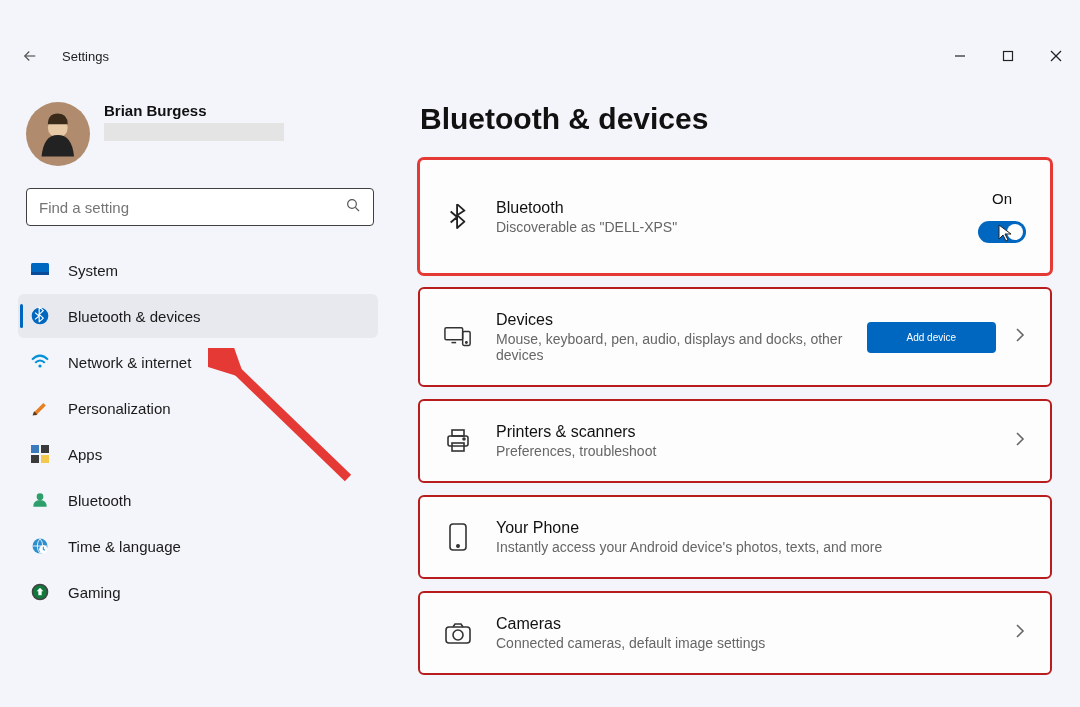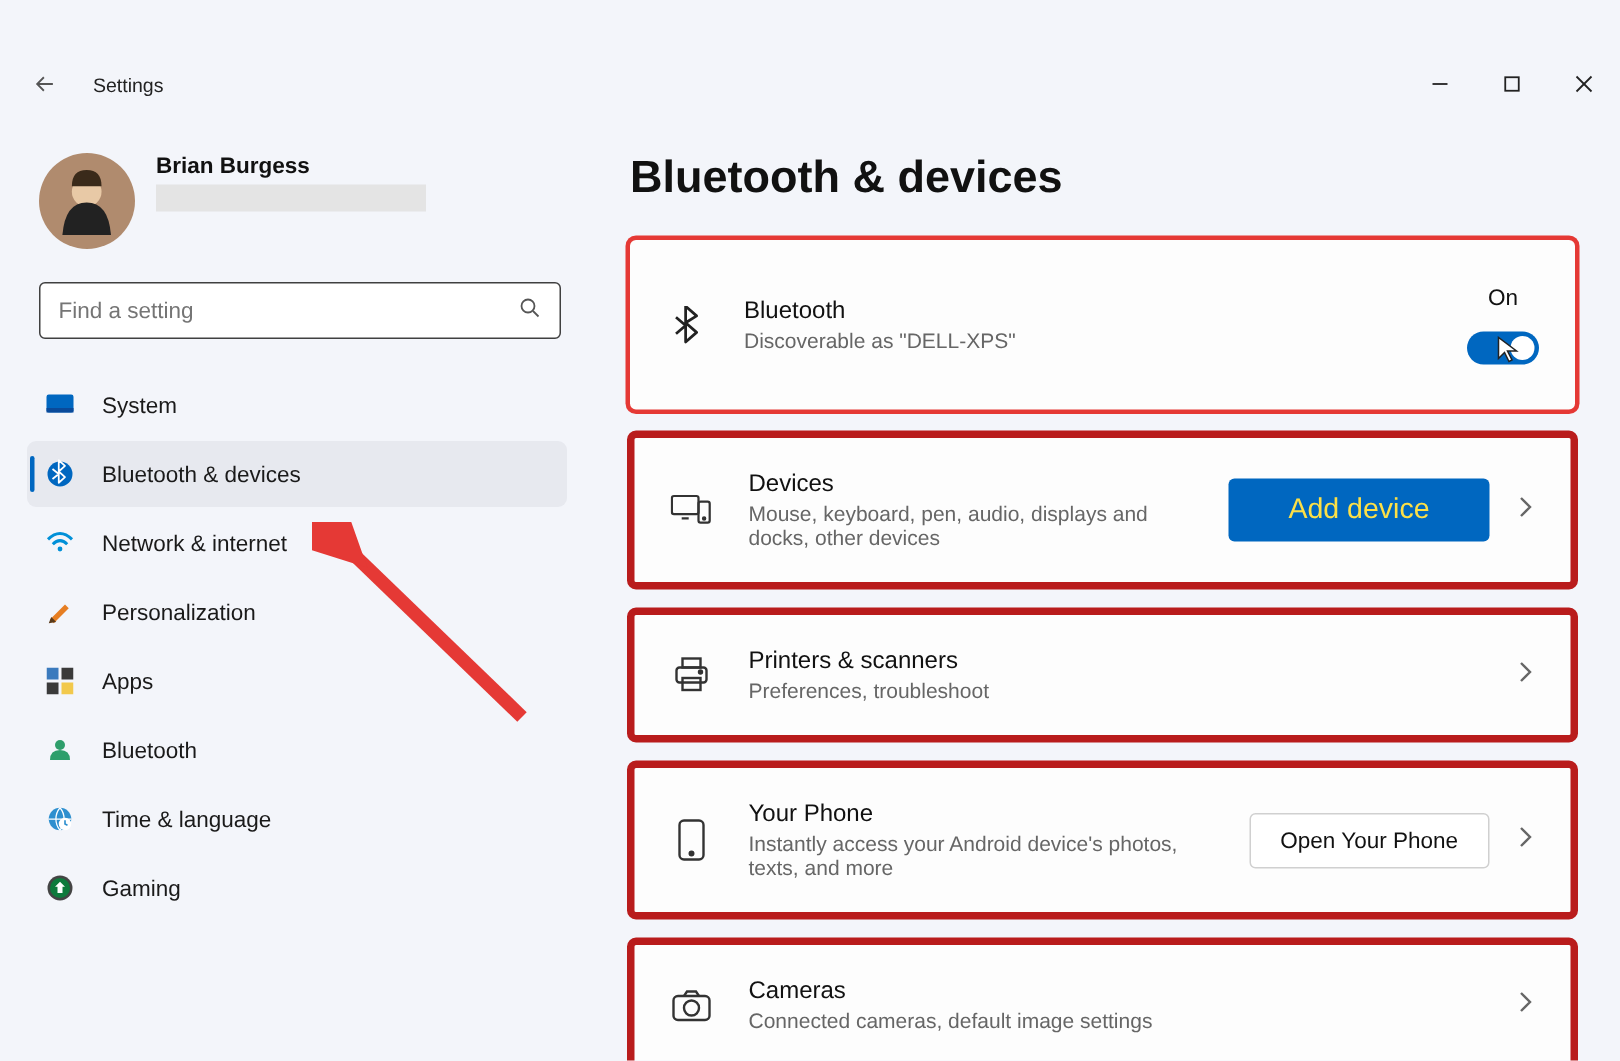--- a/index.html
+++ b/index.html
@@ -27,35 +27,35 @@
 
     .nav-list { display: flex; flex-direction: column; gap: 2px; }
     .nav-item { display: flex; align-items: center; gap: 18px; padding: 12px 16px 12px 12px; border-radius: 6px; cursor: pointer; font-size: 15px; color: #1a1a1a; position: relative; }
     .nav-item.active { background: #e7e9ef; }
     .nav-item.active::before { content: ""; position: absolute; left: 2px; top: 10px; bottom: 10px; width: 3px; background: #0067c0; border-radius: 2px; }
     .nav-icon { width: 20px; height: 20px; flex-shrink: 0; display:flex; align-items:center; justify-content:center; }
 
     .main { flex: 1; }
     .page-title { font-size: 30px; font-weight: 600; color: #111; margin: 6px 0 22px 2px; }
     .panels { display: flex; flex-direction: column; gap: 12px; padding-right: 4px;}
-    .panel { background: #fdfdfd; border: 5px solid #b91c1c; border-radius: 6px; padding: 22px 24px; display: flex; align-items: center; gap: 24px; }
+    .panel { background: #fdfdfd; border: 2px solid #b91c1c; border-radius: 6px; padding: 22px 24px; display: flex; align-items: center; gap: 24px; }
     .panel.highlight { border: 2px solid #e53935; box-shadow: 0 0 0 1px #e53935; }
     .panel-icon { width: 28px; height: 28px; flex-shrink: 0; color: #333; display:flex; align-items:center; justify-content:center;}
     .panel-text { flex: 1; min-width: 0; }
     .panel-title { font-size: 16px; font-weight: 400; color: #111; }
     .panel-sub { font-size: 14px; color: #666; margin-top: 2px; }
     .panel-action { display: flex; align-items: center; gap: 18px; }
     .chevron { color: #666; cursor: pointer; }
     .toggle-row { display: flex; align-items: center; gap: 14px; position: relative; flex-direction: column; }
     .toggle-label { font-size: 15px; color: #111; }
     .toggle { width: 48px; height: 22px; background: #0067c0; border-radius: 11px; position: relative; cursor: pointer; }
     .toggle::after { content:""; position:absolute; right:3px; top:3px; width:16px; height:16px; background:#fff; border-radius:50%; }
     .cursor-overlay { position: absolute; right: 12px; top: 34px; color:#222; }
 
-    .accent-btn { background: #0067c0; color: #fde047; border: none; border-radius: 4px; font-size: 19px; padding: 10px 40px; cursor: pointer; }
+    .accent-btn { background: #0067c0; color: #ffffff; border: none; border-radius: 4px; font-size: 10px; padding: 10px 40px; cursor: pointer; }
     .secondary-btn { background: #fff; color: #111; border: 1px solid #d0d0d0; border-radius: 4px; font-size: 15px; padding: 9px 20px; cursor: pointer; }
 
     .arrow-annotation { position: absolute; left: 208px; top: 348px; pointer-events:none; }
   </style>
 </head>
 <body>
 
 <div class="titlebar">
   <div class="titlebar-left">
     <div class="back-btn">
@@ -264,26 +264,20 @@
         <div class="panel-icon">
           <svg width="20" height="30" viewBox="0 0 20 30" fill="none" stroke="#333" stroke-width="1.6">
               <rect x="2" y="2" width="16" height="26" rx="3"></rect>
               <circle cx="10" cy="24" r="1.2" fill="#333"></circle>
             </svg>
         </div>
         <div class="panel-text">
           <div class="panel-title">Your Phone</div>
           <div class="panel-sub">Instantly access your Android device's photos, texts, and more</div>
         </div>
-        <div class="panel-action">
-          <button class="secondary-btn">Open Your Phone</button>
-          <span class="chevron"><svg width="12" height="16" viewBox="0 0 12 16" fill="none" stroke="currentColor" stroke-width="1.6">
-                <path d="M3 2l6 6-6 6"></path>
-              </svg></span>
-        </div>
       </div>
 
       <div class="panel">
         <div class="panel-icon">
           <svg width="28" height="24" viewBox="0 0 28 24" fill="none" stroke="#333" stroke-width="1.6">
               <rect x="2" y="6" width="24" height="16" rx="3"></rect>
               <path d="M9 6 l2 -3 h6 l2 3"></path>
               <circle cx="14" cy="14" r="5"></circle>
             </svg>
         </div>

